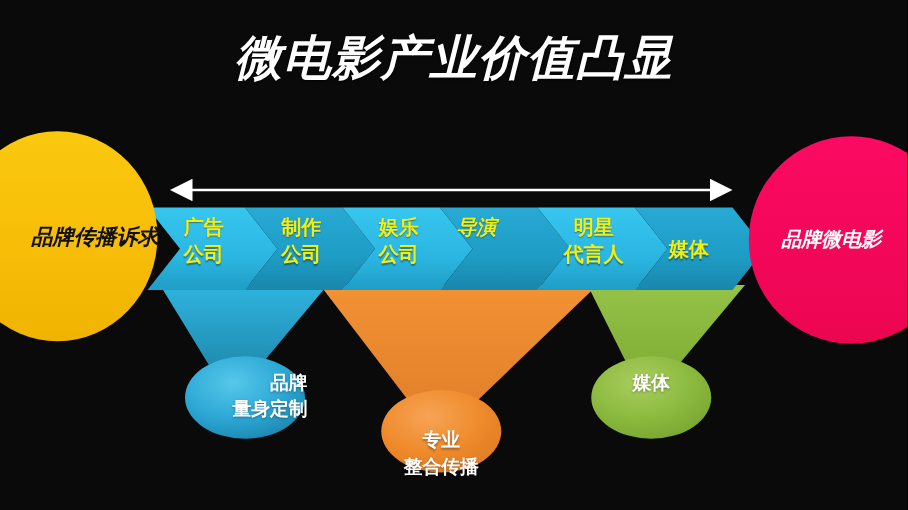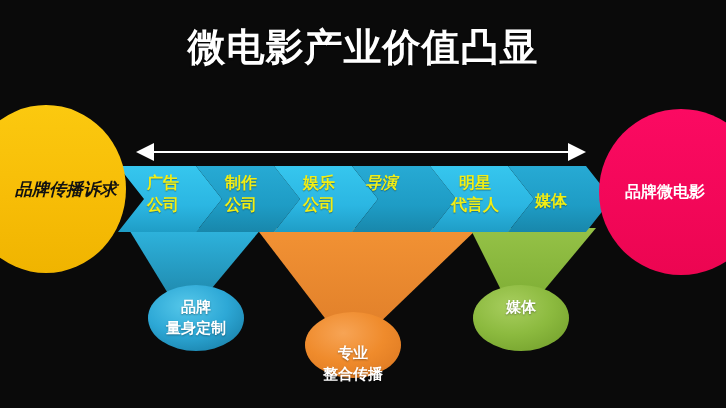--- a/index.html
+++ b/index.html
@@ -37,23 +37,24 @@
     letter-spacing: 1px;
     line-height: 1.05;
     white-space: nowrap;
     text-shadow: 0 1px 2px rgba(0,0,0,0.8);
   }
   
   .lbl {
     position: absolute;
     white-space: nowrap;
     pointer-events: none;
+    font-style: italic;
   }
   #left-cap-label {
-    left: 2px;
+    left: 12px;
     top: 178px;
     width: 128px;
     text-align: center;
     color: #111111;
     font-size: 17px;
     font-weight: bold;
     font-style: italic;
     letter-spacing: 0px;
   }
   #right-cap-label {
@@ -198,21 +199,21 @@
     <span>导演</span>
   </div>
   <div class="chev-label" style="left:436px; width:78px;text-align:center;">
     <span>明星</span>
     <span>代言人</span>
   </div>
   <div class="chev-label" style="left:516px; width:70px; top:190px;">
     <span>媒体</span>
   </div>
 
-  <div class="bubble-label" style="left:146px; top:296px; width:100px;">
+  <div class="bubble-label" style="left:146px; top:296px; width:100px;text-align:right;">
     <span>品牌</span>
     <span>量身定制</span>
   </div>
   <div class="bubble-label" style="left:303px; top:342px; width:100px;">
     <span>专业</span>
     <span>整合传播</span>
   </div>
   <div class="bubble-label" style="left:471px; top:296px; width:100px;">
     <span>媒体</span>
   </div>

